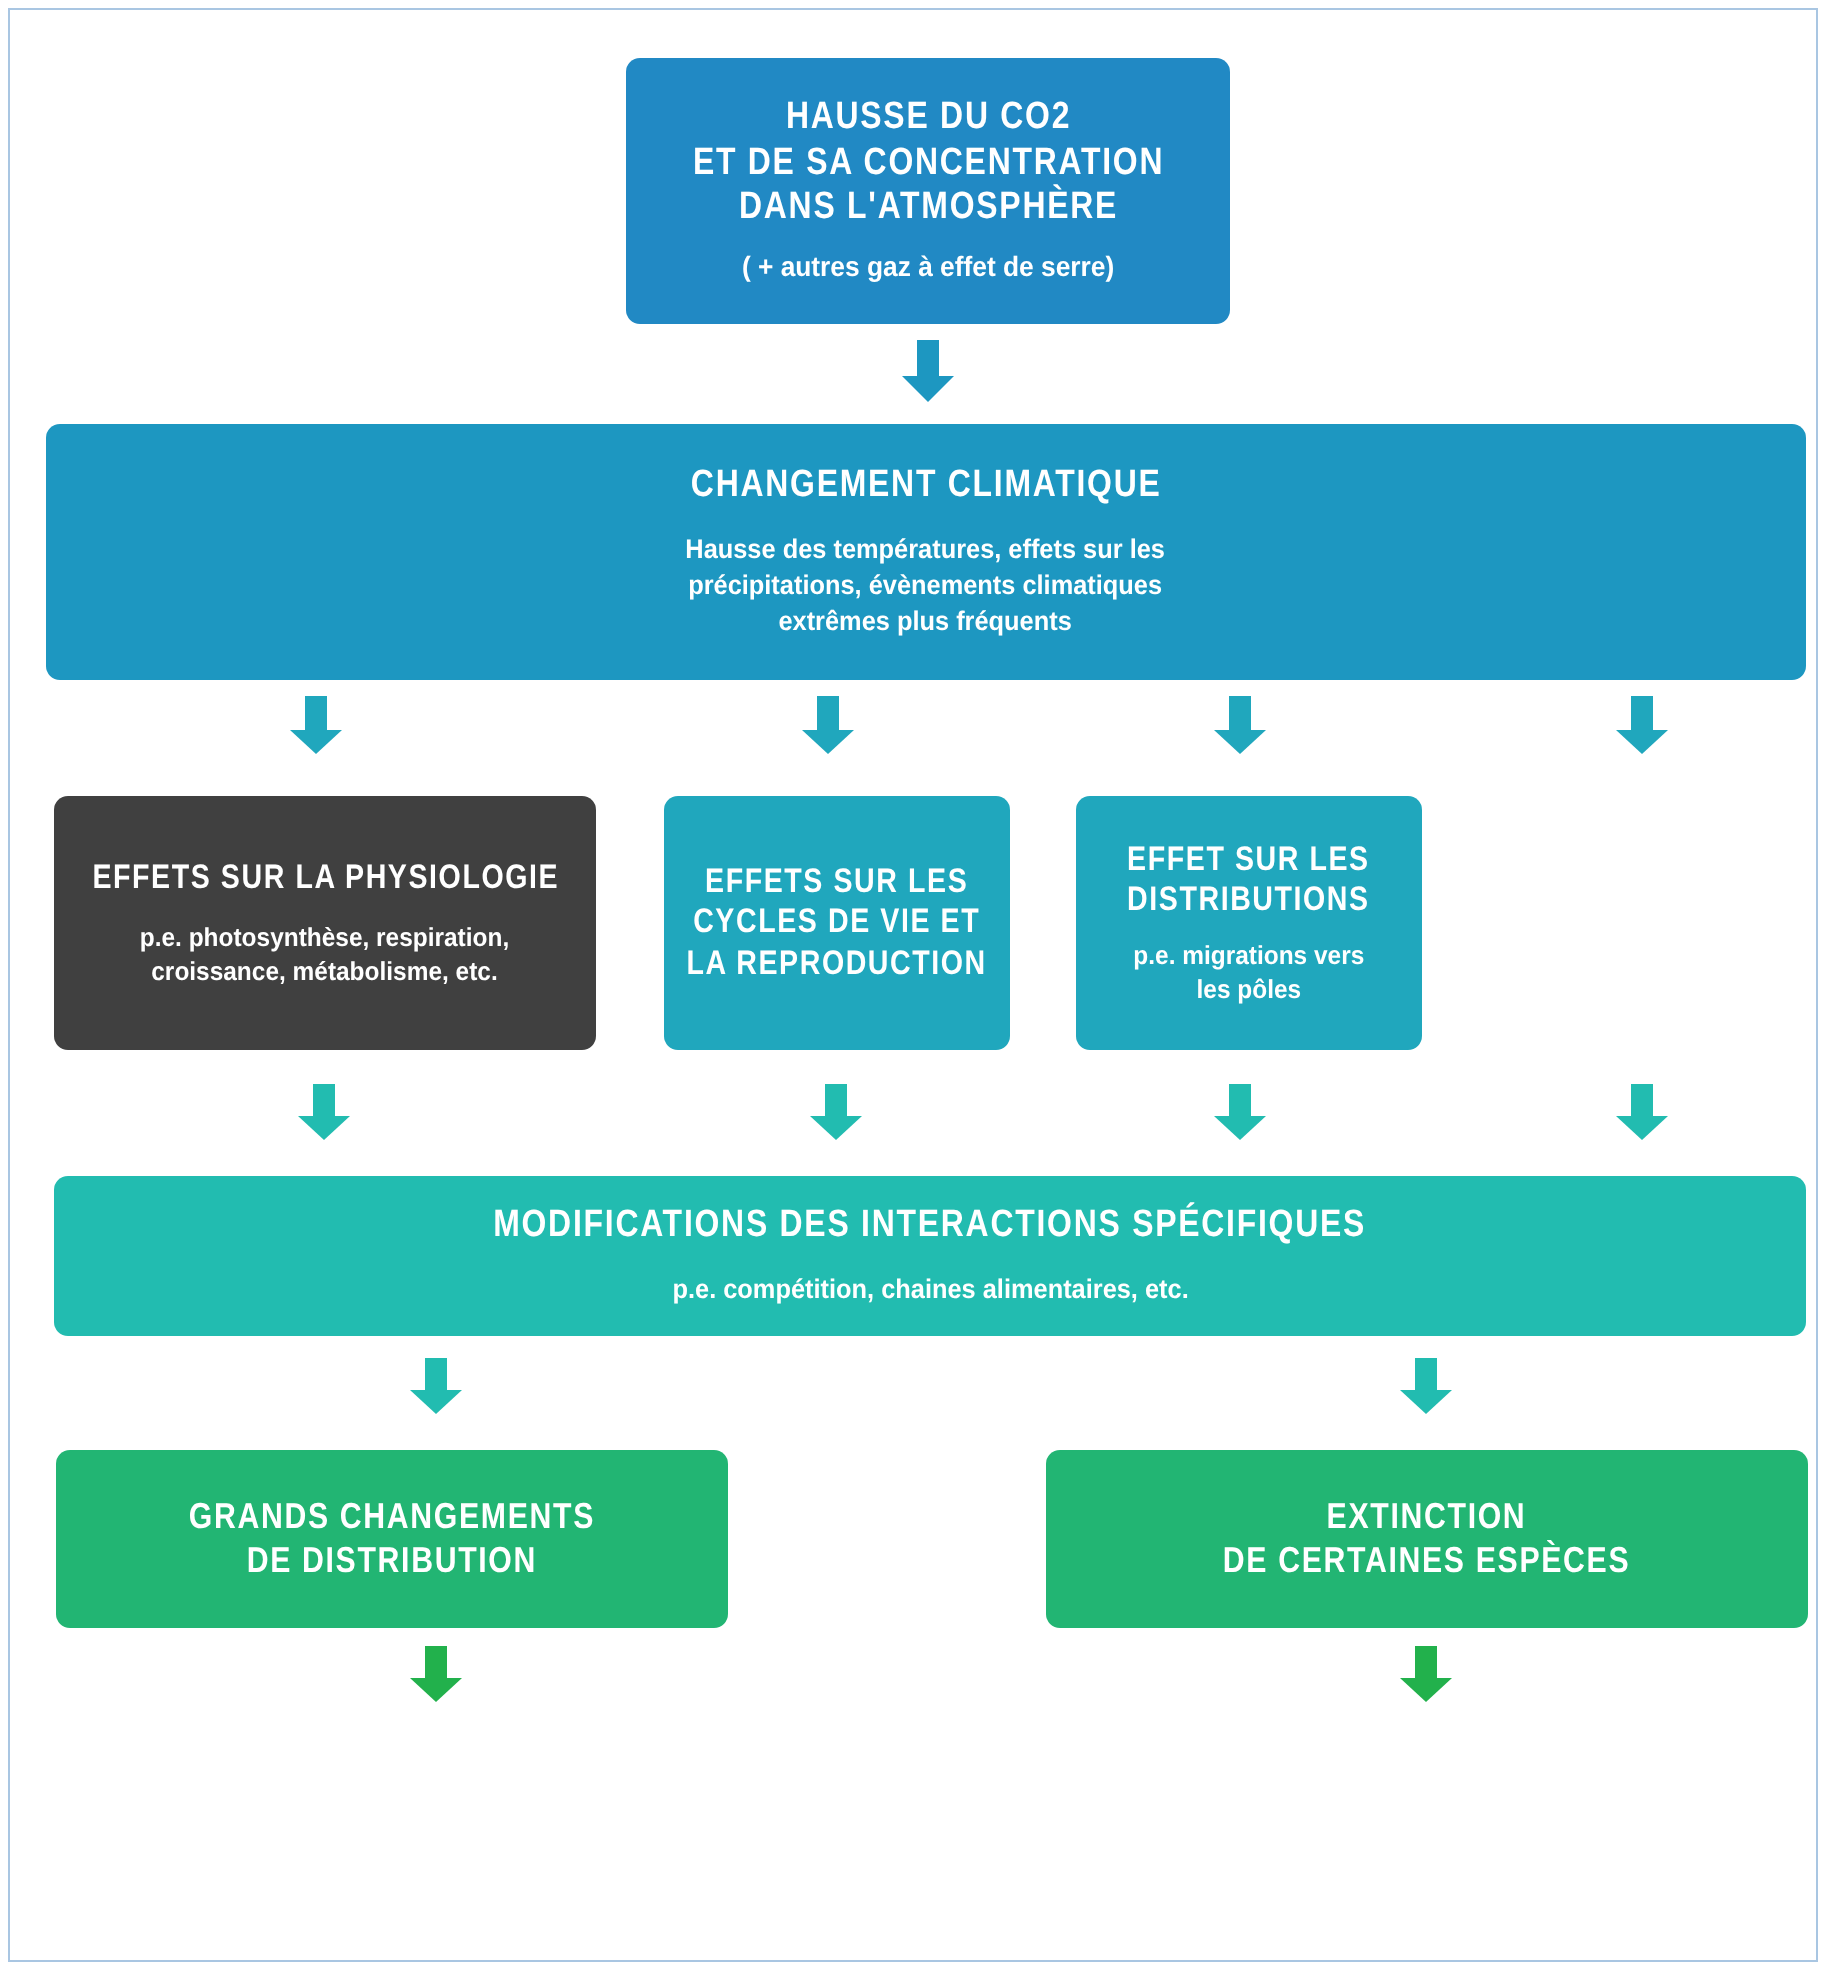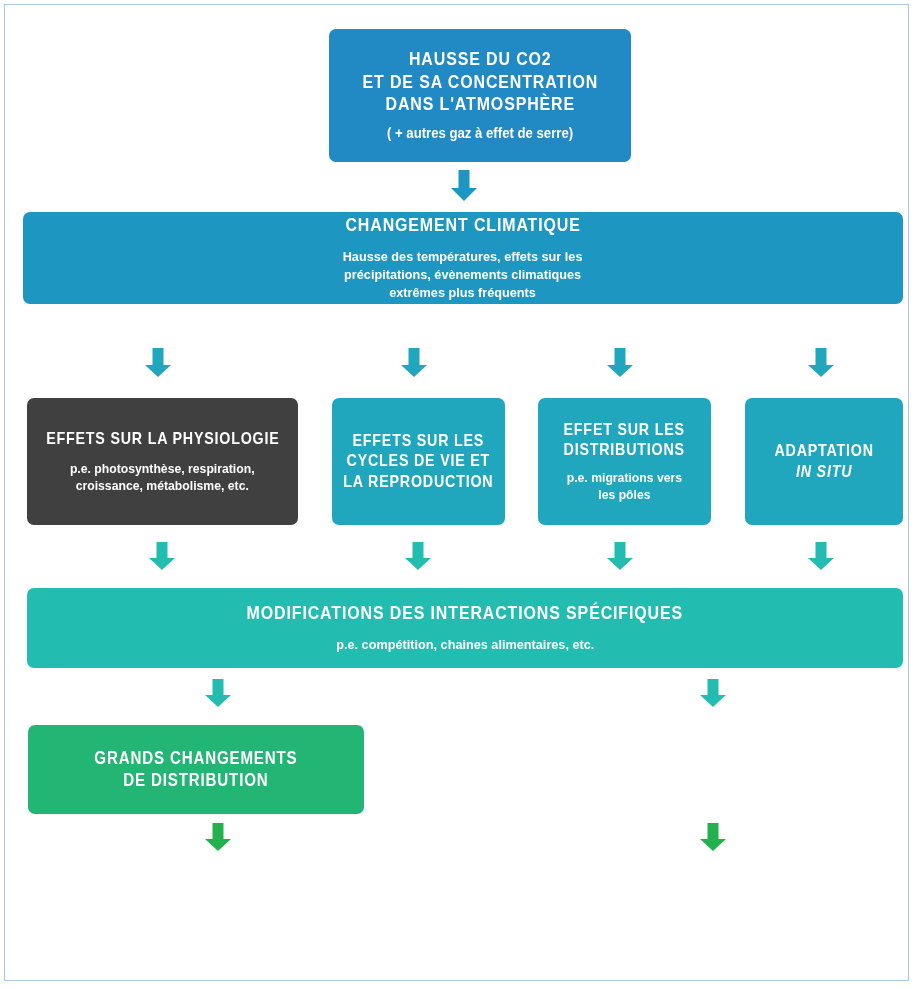--- a/index.html
+++ b/index.html
@@ -61,35 +61,35 @@
     border-left:13px solid transparent;
     border-right:13px solid transparent;
   }
   .ital{font-style:italic;}
 </style>
 </head>
 <body>
 
 <div id="frame">
 
-  <div class="box" style="left:308px;top:24px;width:302px;height:133px;background:#2189c4;margin-left:16px;">
+  <div class="box" style="left:308px;top:24px;width:302px;height:133px;background:#2189c4;">
     <div class="title" style="font-size:19px;">
       <span>HAUSSE DU CO2</span><br>
       <span>ET DE SA CONCENTRATION</span><br>
       <span>DANS L'ATMOSPHÈRE</span>
     </div>
     <div class="sub" style="font-size:14px;margin-top:9px;">( + autres gaz à effet de serre)</div>
   </div>
 
   <div class="arrow" style="left:459px;top:165px;">
     <div class="stem" style="height:18px;background:#1d97c1;"></div>
     <div class="head" style="top:18px;border-top:13px solid #1d97c1;"></div>
   </div>
 
-  <div class="box" style="left:18px;top:207px;width:880px;height:92px;background:#1d97c1;">
+  <div class="box" style="left:18px;top:207px;width:880px;height:128px;background:#1d97c1;">
     <div class="title" style="font-size:19px;">CHANGEMENT CLIMATIQUE</div>
     <div class="sub" style="font-size:13.5px;margin-top:12px;">
       <span>Hausse des températures, effets sur les</span><br>
       <span>précipitations, évènements climatiques</span><br>
       <span>extrêmes plus fréquents</span>
     </div>
   </div>
 
   <div class="arrow" style="left:153px;top:343px;">
     <div class="stem" style="height:17px;background:#20a7bd;"></div>
@@ -128,26 +128,20 @@
     <div class="title" style="font-size:17px;">
       <span>EFFET SUR LES</span><br>
       <span>DISTRIBUTIONS</span>
     </div>
     <div class="sub" style="font-size:13px;margin-top:9px;">
       <span>p.e. migrations vers</span><br>
       <span>les pôles</span>
     </div>
   </div>
 
-  <div class="box" style="left:740px;top:393px;width:158px;height:127px;background:#20a7bd;">
-    <div class="title" style="font-size:17px;">
-      <span>ADAPTATION</span><br>
-      <span class="ital">IN SITU</span>
-    </div>
-  </div>
 
   <div class="arrow" style="left:157px;top:537px;">
     <div class="stem" style="height:16px;background:#22bcb0;"></div>
     <div class="head" style="top:16px;border-top:12px solid #22bcb0;"></div>
   </div>
   <div class="arrow" style="left:413px;top:537px;">
     <div class="stem" style="height:16px;background:#22bcb0;"></div>
     <div class="head" style="top:16px;border-top:12px solid #22bcb0;"></div>
   </div>
   <div class="arrow" style="left:615px;top:537px;">
@@ -173,20 +167,26 @@
     <div class="head" style="top:16px;border-top:12px solid #22bcb0;"></div>
   </div>
 
   <div class="box" style="left:23px;top:720px;width:336px;height:89px;background:#22b573;">
     <div class="title" style="font-size:18px;">
       <span>GRANDS CHANGEMENTS</span><br>
       <span>DE DISTRIBUTION</span>
     </div>
   </div>
 
+  <div class="box" style="left:518px;top:720px;width:381px;height:89px;background:#22b573;">
+    <div class="title" style="font-size:18px;">
+      <span>EXTINCTION</span><br>
+      <span>DE CERTAINES ESPÈCES</span>
+    </div>
+  </div>
 
   <div class="arrow" style="left:213px;top:818px;">
     <div class="stem" style="height:16px;background:#22b14c;"></div>
     <div class="head" style="top:16px;border-top:12px solid #22b14c;"></div>
   </div>
   <div class="arrow" style="left:708px;top:818px;">
     <div class="stem" style="height:16px;background:#22b14c;"></div>
     <div class="head" style="top:16px;border-top:12px solid #22b14c;"></div>
   </div>
 

